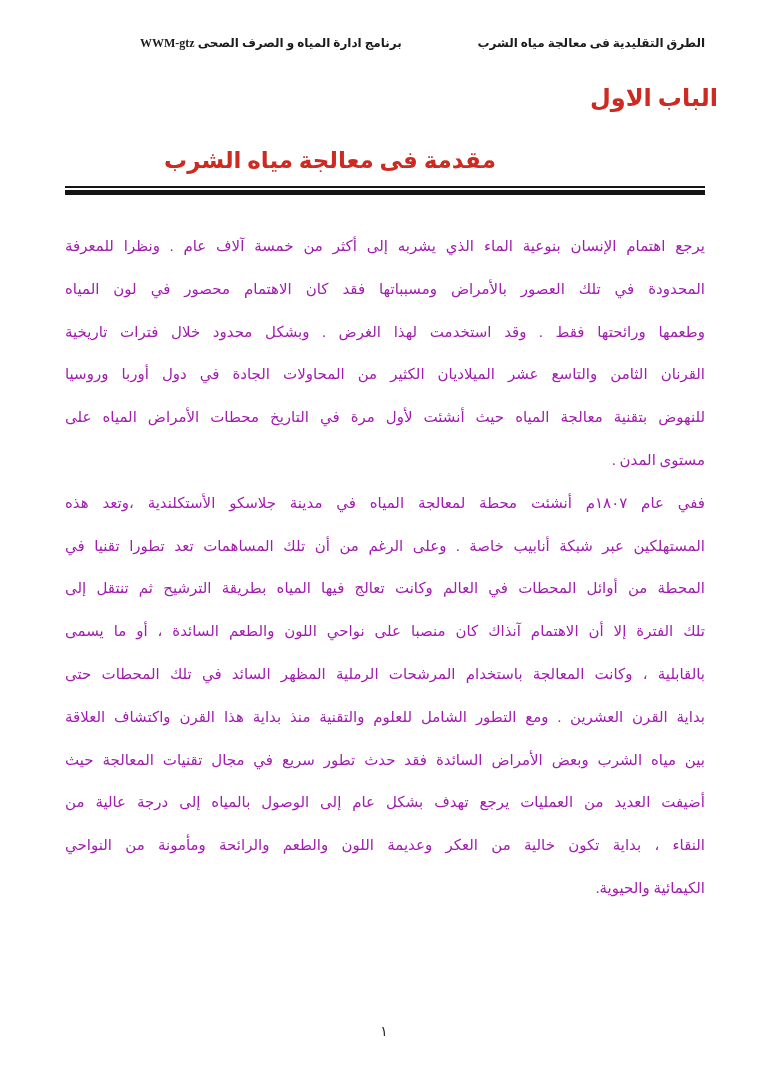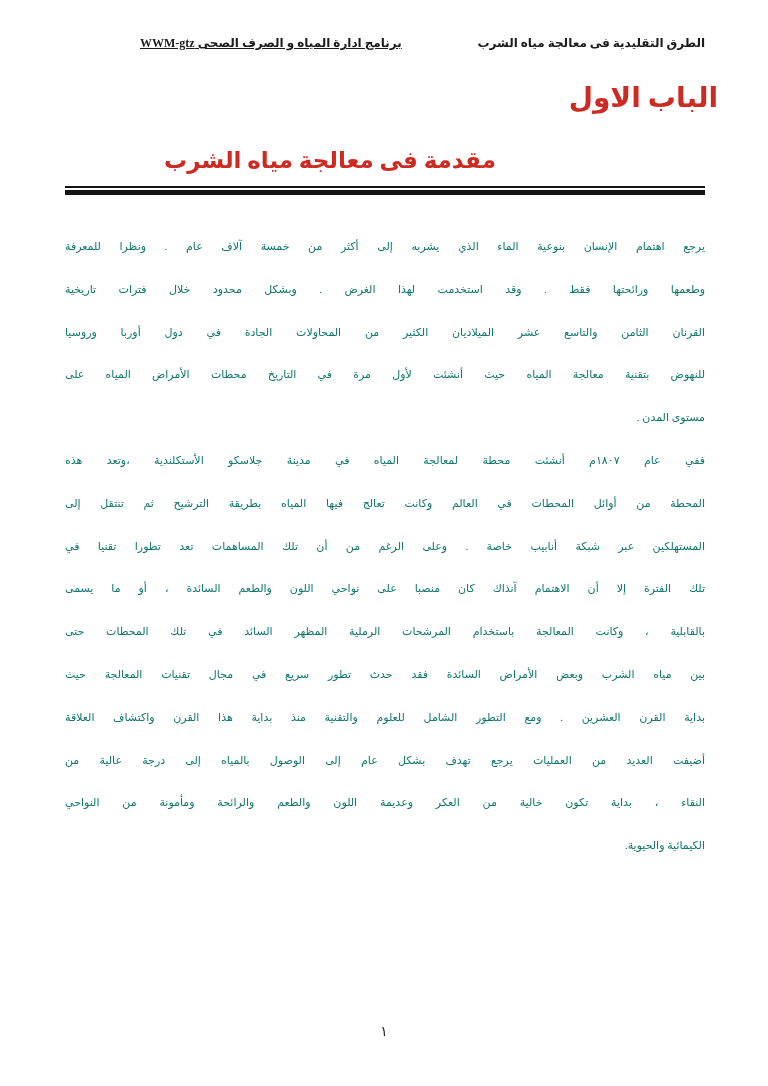--- a/index.html
+++ b/index.html
@@ -24,29 +24,28 @@
     align-items: flex-start;
     padding: 36px 63px 0 65px;
     font-size: 12px;
     font-weight: bold;
     color: #1c1c1c;
   }
   .header-left {
     margin-left: 75px;
     direction: rtl;
     unicode-bidi: plaintext;
-    text-decoration: underline;
   }
   
   .chapter-title {
     margin-top: 32px;
     padding: 0 50px 0 65px;
     text-align: right;
     direction: rtl;
-    font-size: 28px;
+    font-size: 24px;
     line-height: 30px;
     font-weight: bold;
     color: #cd2a21;
   }
   .chapter-subtitle {
     margin-top: 32px;
     text-align: center;
     transform: translateX(-54px);
     direction: rtl;
     font-size: 23px;
@@ -64,23 +63,23 @@
   }
   .rule-thick {
     margin-top: 2px;
     height: 5px;
     background: #141414;
   }
   
   .body-text {
     margin: 30px 63px 0 65px;
     direction: rtl;
-    font-size: 11px;
+    font-size: 15px;
     line-height: 42.8px;
-    color: #0f766e;
+    color: #a21caf;
   }
   .line {
     text-align: justify;
     text-align-last: justify;
   }
   .line.last {
     text-align-last: right;
   }
   
   .page-number {
@@ -107,31 +106,32 @@
 
   <div class="chapter-subtitle">مقدمة فى معالجة مياه الشرب</div>
 
   <div class="rule">
     <div class="rule-thin"></div>
     <div class="rule-thick"></div>
   </div>
 
   <div class="body-text">
       <div class="line">يرجع اهتمام الإنسان بنوعية الماء الذي يشربه إلى أكثر من خمسة آلاف عام . ونظرا للمعرفة</div>
+      <div class="line">المحدودة في تلك العصور بالأمراض ومسبباتها فقد كان الاهتمام محصور في لون المياه</div>
       <div class="line">وطعمها ورائحتها فقط . وقد استخدمت لهذا الغرض  . وبشكل محدود خلال فترات تاريخية</div>
       <div class="line">القرنان الثامن والتاسع عشر الميلاديان الكثير من المحاولات الجادة في دول أوربا وروسيا</div>
       <div class="line">للنهوض بتقنية معالجة المياه حيث أنشئت لأول مرة في التاريخ محطات الأمراض المياه على</div>
       <div class="line last">مستوى المدن .</div>
       <div class="line">ففي عام ١٨٠٧م أنشئت محطة لمعالجة المياه في مدينة جلاسكو الأستكلندية ،وتعد هذه</div>
+      <div class="line">المستهلكين عبر شبكة أنابيب خاصة . وعلى الرغم من أن تلك المساهمات تعد تطورا تقنيا في</div>
       <div class="line">المحطة من أوائل المحطات في العالم وكانت تعالج فيها المياه بطريقة الترشيح ثم تنتقل إلى</div>
-      <div class="line">المستهلكين عبر شبكة أنابيب خاصة . وعلى الرغم من أن تلك المساهمات تعد تطورا تقنيا في</div>
       <div class="line">تلك الفترة إلا أن الاهتمام آنذاك كان منصبا على نواحي اللون والطعم السائدة ، أو ما يسمى</div>
       <div class="line">بالقابلية ، وكانت المعالجة باستخدام المرشحات الرملية المظهر السائد في تلك المحطات حتى</div>
+      <div class="line">بداية القرن العشرين . ومع التطور الشامل للعلوم والتقنية منذ بداية هذا القرن واكتشاف العلاقة</div>
       <div class="line">بين مياه الشرب وبعض الأمراض السائدة فقد حدث تطور سريع في مجال تقنيات المعالجة حيث</div>
-      <div class="line">بداية القرن العشرين . ومع التطور الشامل للعلوم والتقنية منذ بداية هذا القرن واكتشاف العلاقة</div>
       <div class="line">أضيفت العديد من العمليات يرجع تهدف بشكل عام إلى الوصول بالمياه إلى درجة عالية من</div>
       <div class="line">النقاء ، بداية تكون خالية من العكر وعديمة اللون والطعم والرائحة ومأمونة من النواحي</div>
       <div class="line last">الكيمائية والحيوية.</div>
     </div>
 
   <div class="page-number">١</div>
 
 </div>
 
 </body></html>

